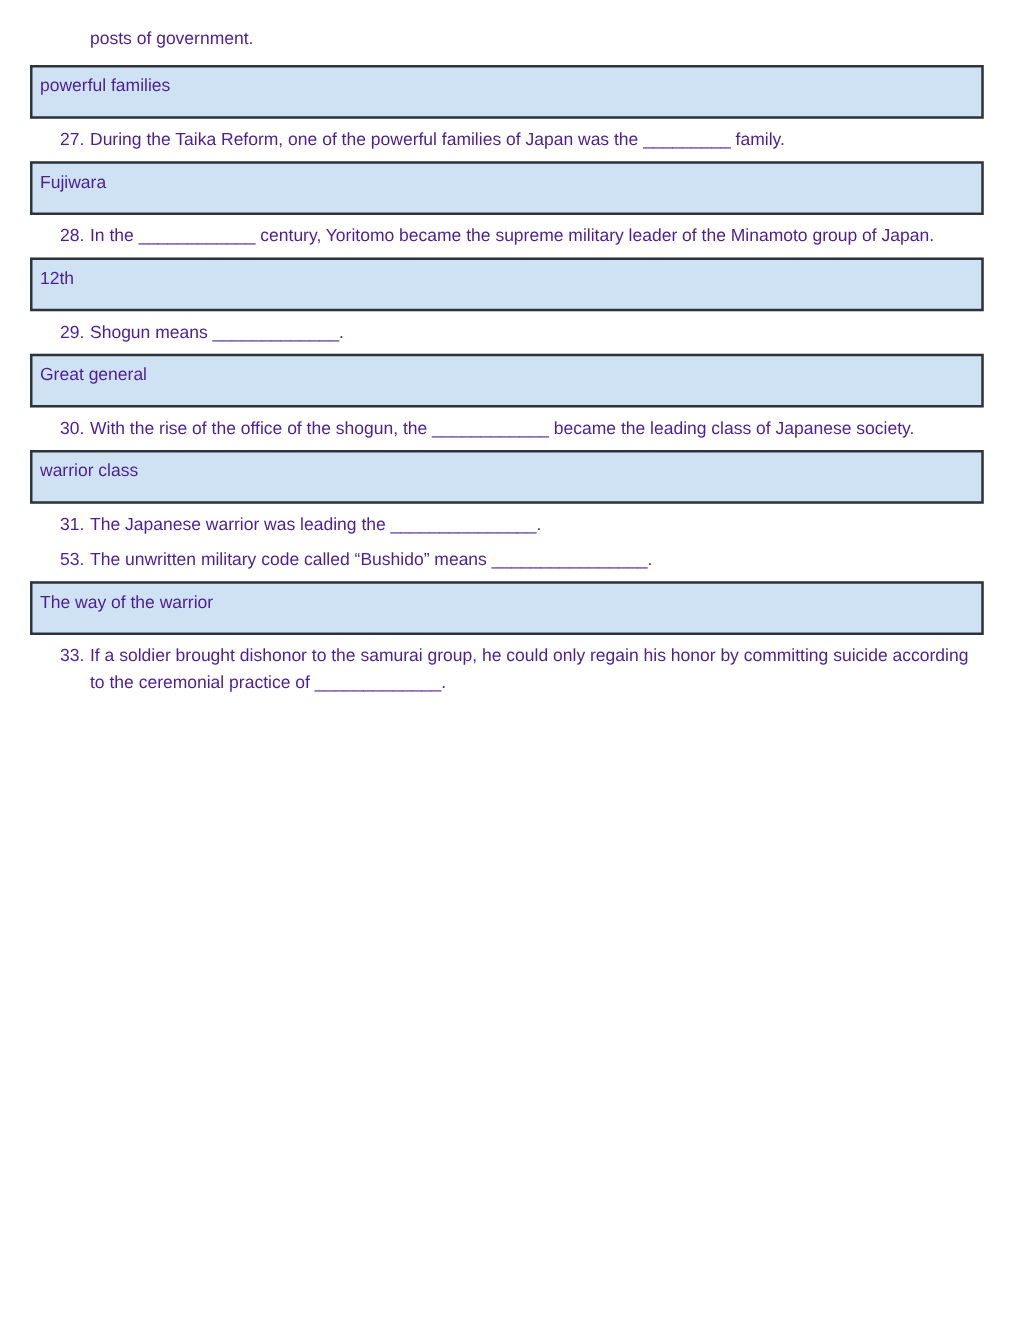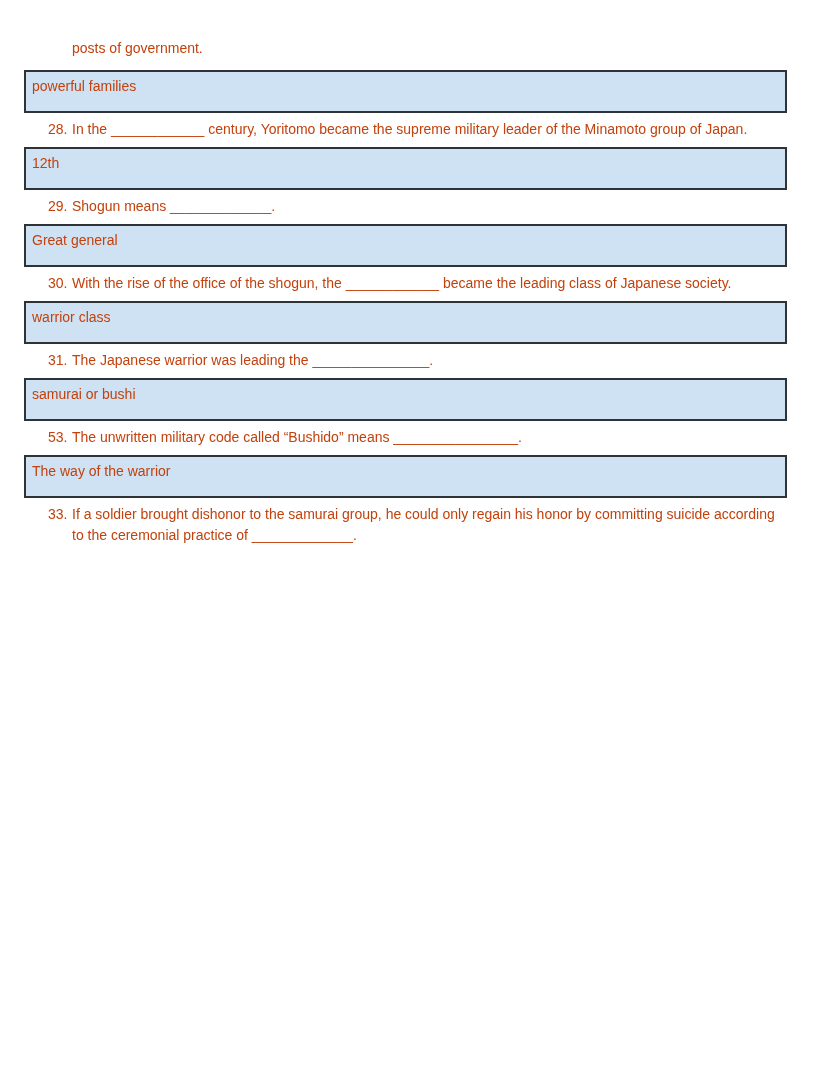--- a/index.html
+++ b/index.html
@@ -5,25 +5,25 @@
   html, body {
     margin: 0;
     padding: 0;
     background: #ffffff;
   }
   .page {
     position: relative;
     width: 828px;
     height: 1071px;
     box-sizing: border-box;
-    padding-top: 38px;
+    padding-top: 20px;
     background: #ffffff;
     font-family: "Liberation Sans", sans-serif;
     font-size: 14px;
-    color: #c2410c;
+    color: #4c1d95;
     overflow: hidden;
   }
   .intro {
     margin: 0 40px 11px 72px;
     line-height: 21px;
   }
   .answer-box {
     box-sizing: border-box;
     margin: 0 41px 0 24px;
     height: 43px;
@@ -50,20 +50,26 @@
 
 <div class="page">
 
   <p class="intro">posts of government.</p>
 
   <div class="answer-box">
     <span>powerful families</span>
   </div>
 
   <div id="qa-list">
+  <div class="qa-item">
+    <p class="question"><span class="qnum">27.</span><span class="qtext">During the Taika Reform, one of the powerful families of Japan was the _________ family.</span></p>
+    <div class="answer-box">
+      <span class="atext">Fujiwara</span>
+    </div>
+  </div>
 
   <div class="qa-item">
     <p class="question"><span class="qnum">28.</span><span class="qtext">In the ____________ century, Yoritomo became the supreme military leader of the Minamoto group of Japan.</span></p>
     <div class="answer-box">
       <span class="atext">12th</span>
     </div>
   </div>
 
   <div class="qa-item">
     <p class="question"><span class="qnum">29.</span><span class="qtext">Shogun means _____________.</span></p>
@@ -74,23 +80,20 @@
 
   <div class="qa-item">
     <p class="question"><span class="qnum">30.</span><span class="qtext">With the rise of the office of the shogun, the ____________ became the leading class of Japanese society.</span></p>
     <div class="answer-box">
       <span class="atext">warrior class</span>
     </div>
   </div>
 
   <div class="qa-item">
     <p class="question"><span class="qnum">31.</span><span class="qtext">The Japanese warrior was leading the _______________.</span></p>
-    <div class="answer-box">
-      <span class="atext">samurai or bushi</span>
-    </div>
   </div>
 
   <div class="qa-item">
     <p class="question"><span class="qnum">53.</span><span class="qtext">The unwritten military code called “Bushido” means ________________.</span></p>
     <div class="answer-box">
       <span class="atext">The way of the warrior</span>
     </div>
   </div>
 
   <div class="qa-item">

